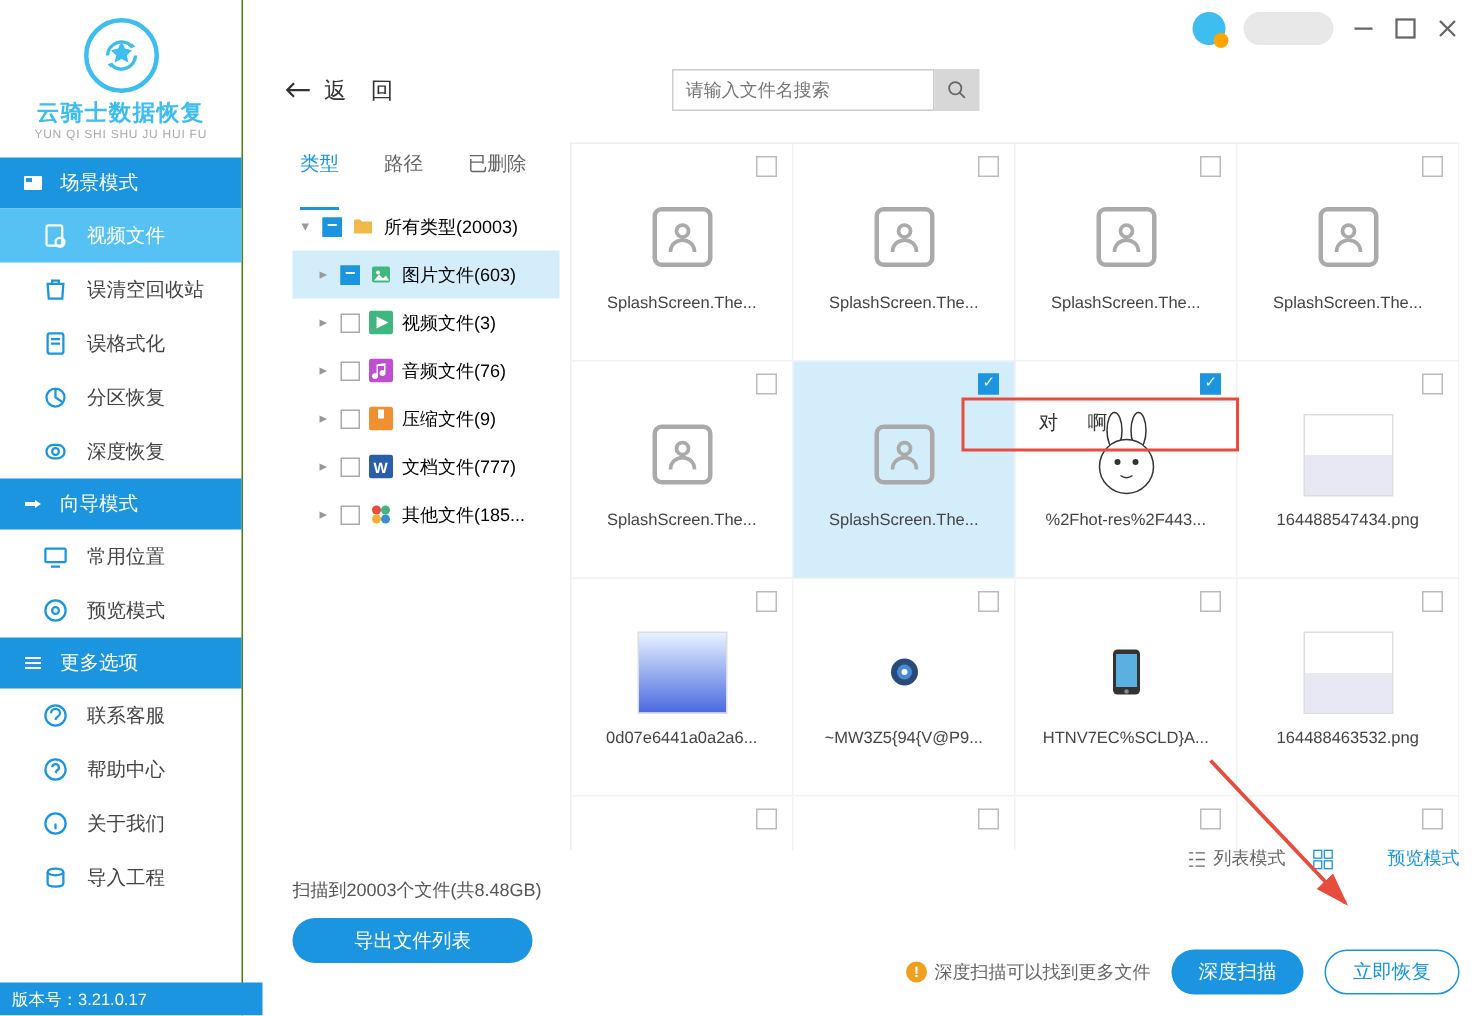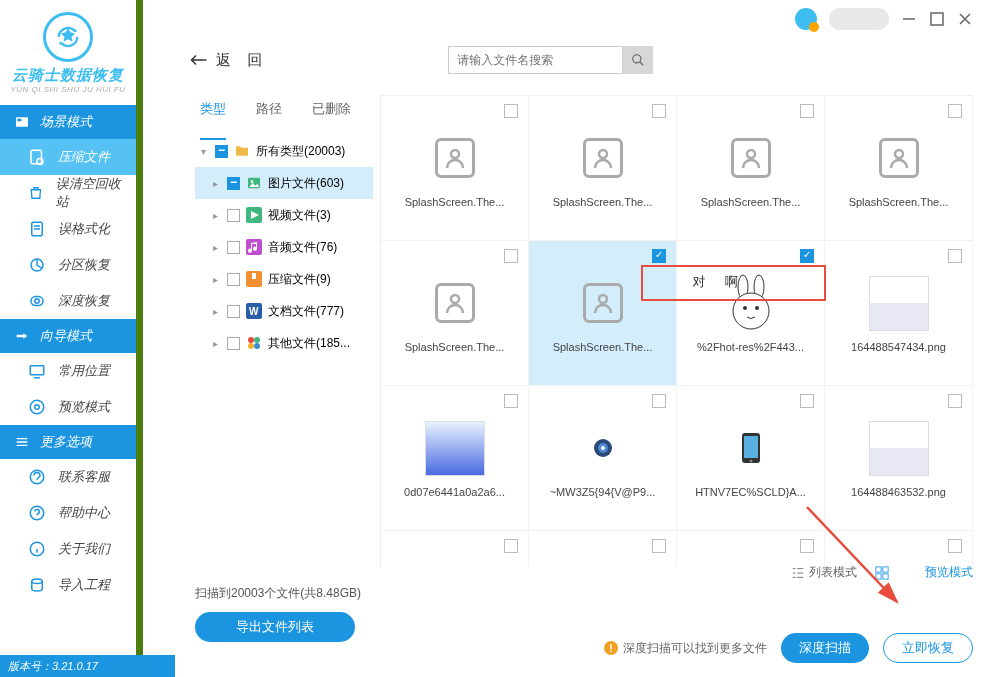--- a/index.html
+++ b/index.html
@@ -1,19 +1,19 @@
 <!DOCTYPE html>
 <html><head>
 <meta charset="utf-8">
 <style>
 * { margin: 0; padding: 0; box-sizing: border-box; font-family: "Microsoft YaHei", sans-serif; }
 body { width: 987px; height: 677px; background: #fff; overflow: hidden; position: relative; }
 
 
-.sidebar { position: absolute; left: 0; top: 0; width: 143px; height: 677px; background: #fff; border-right: 7px solid #4d7c0f; font-style: italic; }
+.sidebar { position: absolute; left: 0; top: 0; width: 162px; height: 677px; background: #fff; border-right: 1px solid #4d7c0f; }
 .logo-area { height: 105px; display: flex; flex-direction: column; align-items: center; justify-content: center; }
 .logo-circle { width: 50px; height: 50px; border: 3px solid #3dbdf0; border-radius: 50%; display: flex; align-items: center; justify-content: center; position: relative; }
 .logo-circle svg { width: 28px; height: 28px; }
 .logo-text { color: #3dbdf0; font-size: 15px; font-weight: bold; margin-top: 4px; letter-spacing: 1px; }
 .logo-sub { color: #aaa; font-size: 8px; letter-spacing: 0.5px; }
 
 .section-header { background: #1b95e0; color: #fff; height: 34px; display: flex; align-items: center; padding: 0 14px; font-size: 13px; gap: 10px; }
 .section-header svg { width: 16px; height: 16px; fill: #fff; }
 
 .nav-item { height: 36px; display: flex; align-items: center; padding: 0 12px 0 28px; font-size: 13px; color: #444; gap: 12px; cursor: pointer; }
@@ -110,21 +110,21 @@
         <rect x="3" y="5" width="18" height="14" rx="1" fill="#fff"></rect>
         <rect x="5" y="7" width="6" height="4" fill="#1b95e0"></rect>
       </svg>
     <span>场景模式</span>
   </div>
   <div class="nav-item active">
     <svg viewBox="0 0 24 24" stroke-width="2">
         <rect x="4" y="3" width="14" height="18" rx="2"></rect>
         <circle cx="16" cy="18" r="4"></circle>
       </svg>
-    <span>压缩文件</span>
+    <span>视频文件</span>
   </div>
   <div class="nav-item">
     <svg viewBox="0 0 24 24" stroke-width="2">
         <path d="M5 7h14l-1 13H6zM9 7V4h6v3"></path>
       </svg>
     <span>误清空回收站</span>
   </div>
   <div class="nav-item">
     <svg viewBox="0 0 24 24" stroke-width="2">
         <rect x="5" y="3" width="14" height="18" rx="2"></rect>

